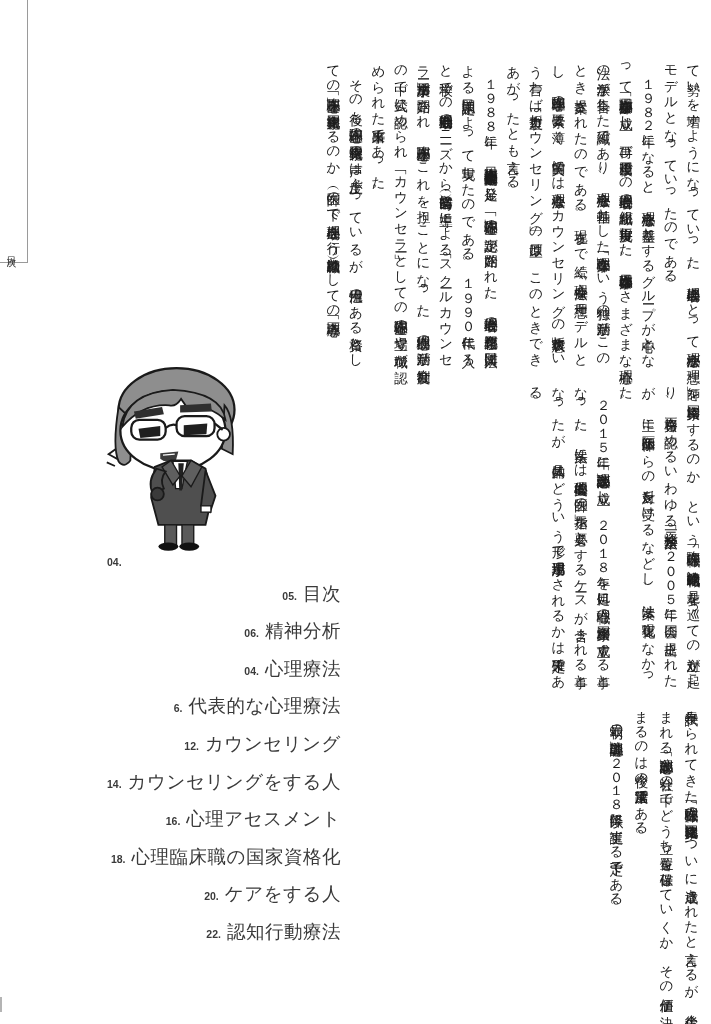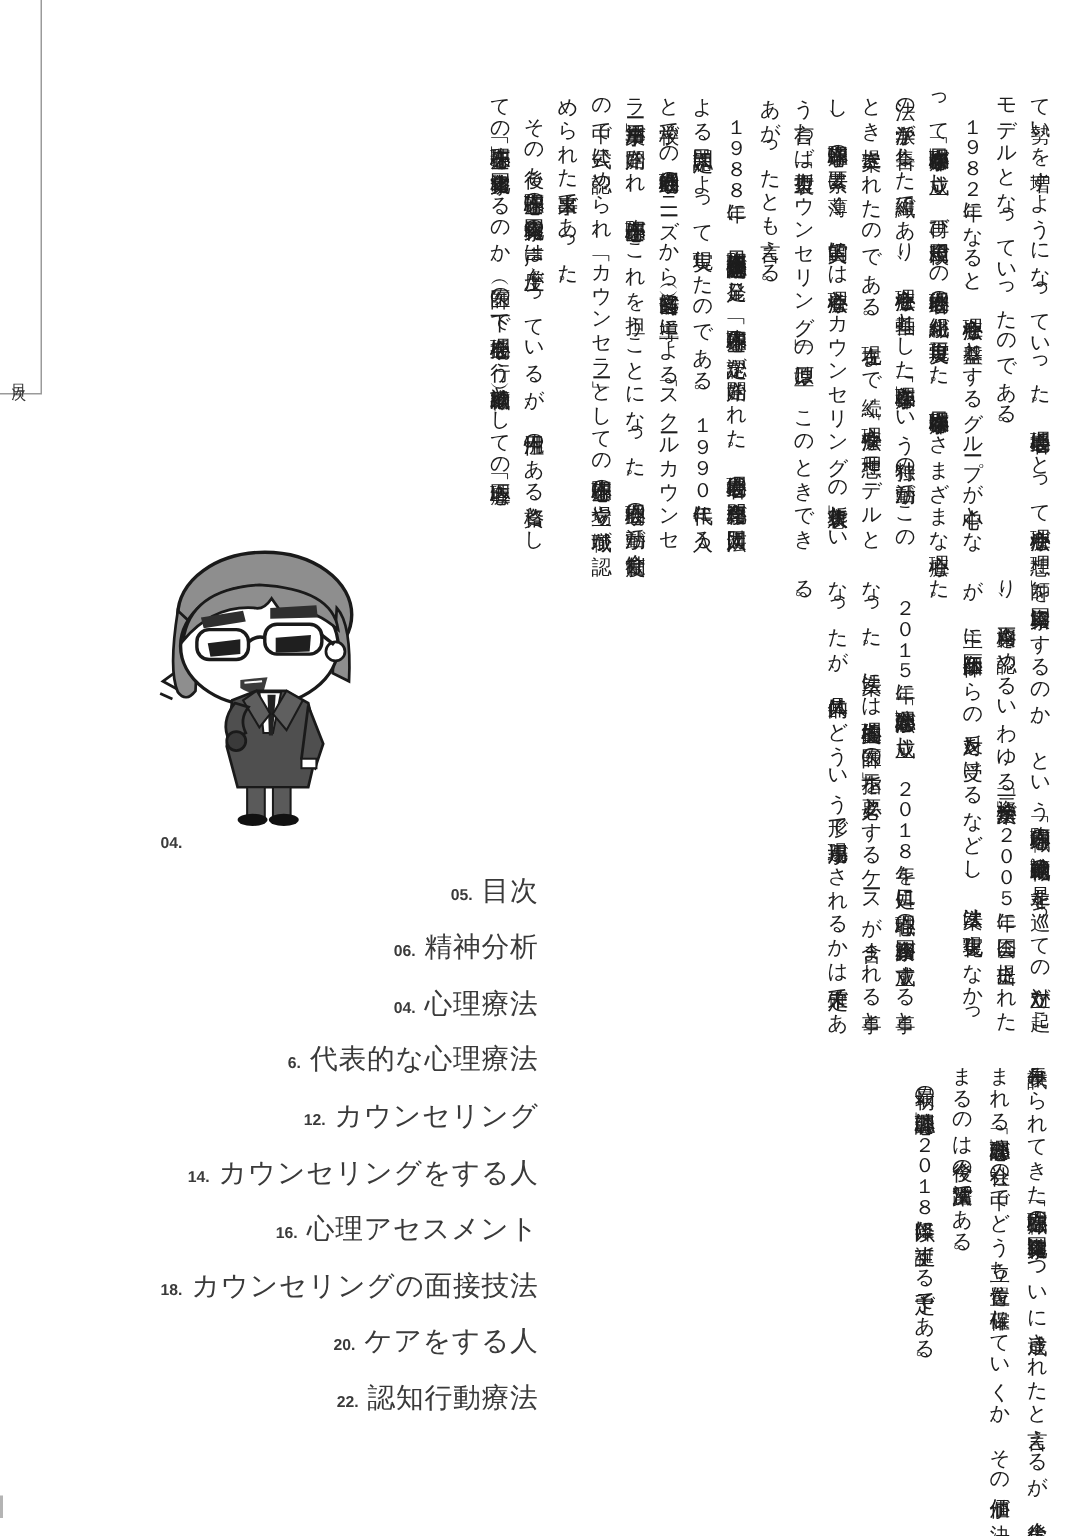--- a/index.html
+++ b/index.html
@@ -169,21 +169,21 @@
     <div class="toc-item">
       <span class="toc-num">14.</span>
       <span class="toc-title">カウンセリングをする人</span>
     </div>
     <div class="toc-item">
       <span class="toc-num">16.</span>
       <span class="toc-title">心理アセスメント</span>
     </div>
     <div class="toc-item">
       <span class="toc-num">18.</span>
-      <span class="toc-title">カウンセリングの面接技法</span>
+      <span class="toc-title">心理臨床職の国家資格化</span>
     </div>
     <div class="toc-item">
       <span class="toc-num">20.</span>
       <span class="toc-title">ケアをする人</span>
     </div>
     <div class="toc-item">
       <span class="toc-num">22.</span>
       <span class="toc-title">認知行動療法</span>
     </div>
   </div>

